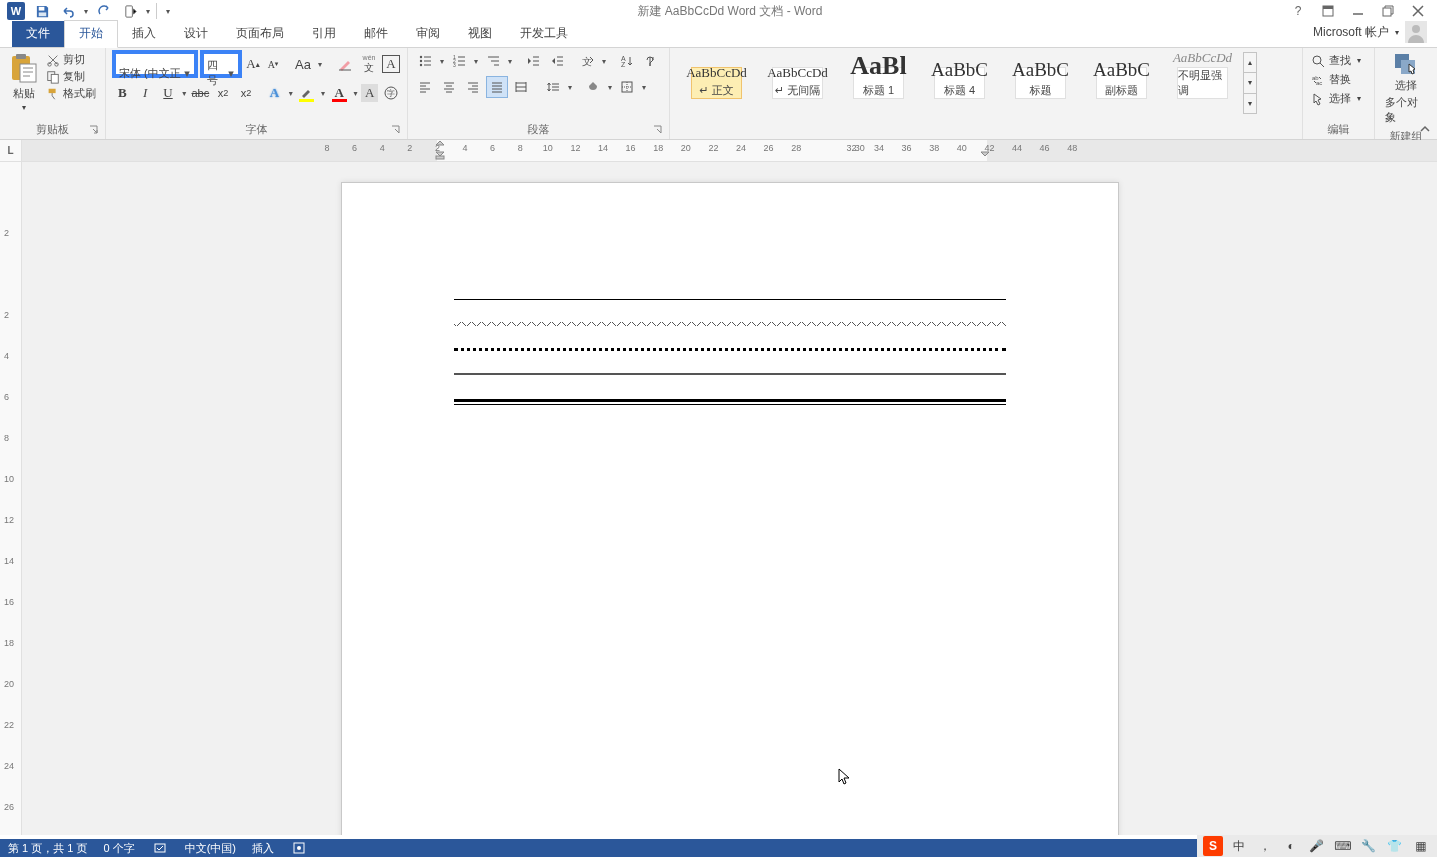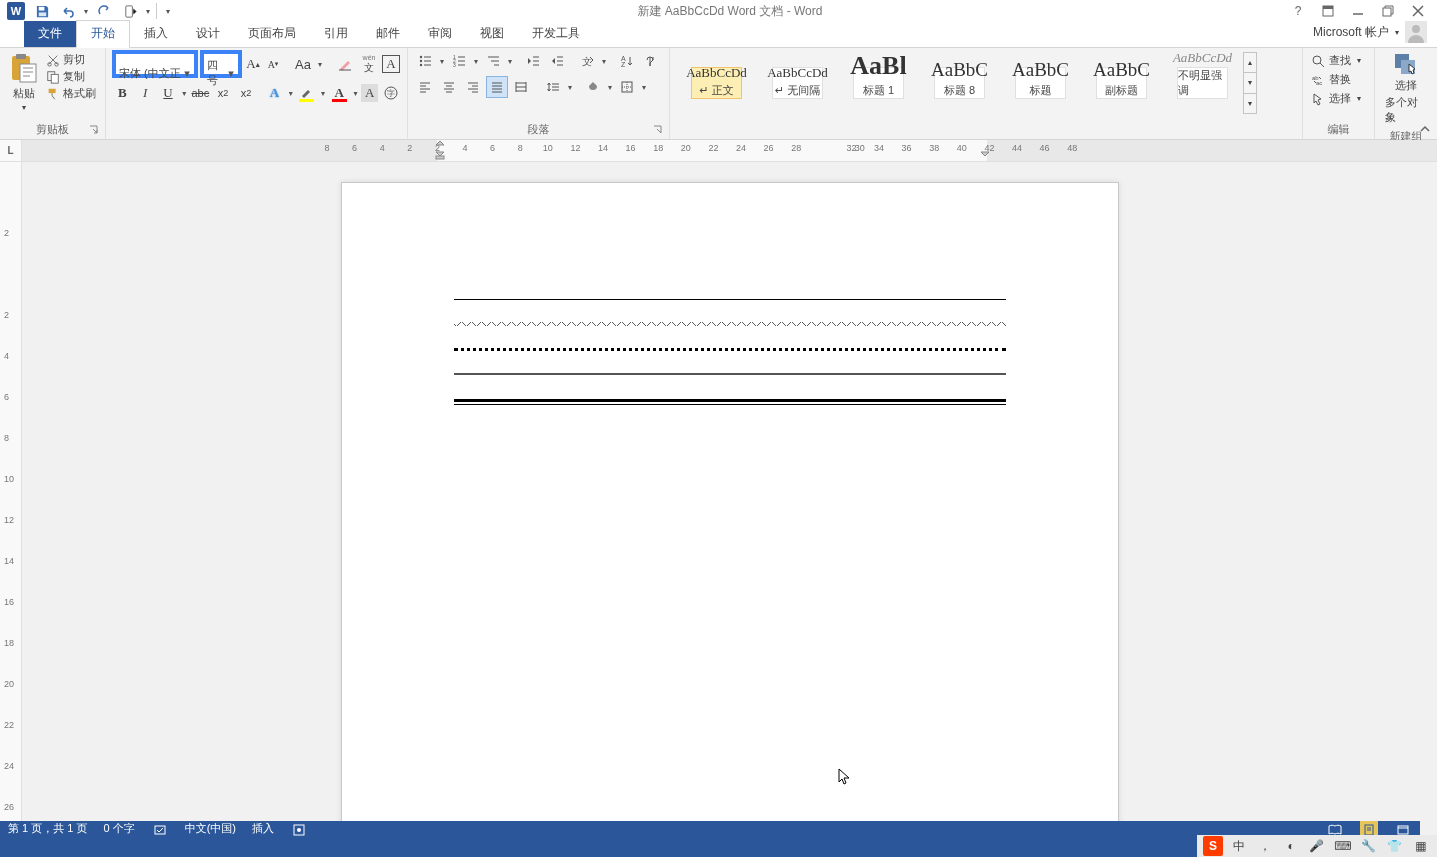--- a/index.html
+++ b/index.html
@@ -11,21 +11,21 @@
 .qat-btn { width:24px; height:20px; display:flex; align-items:center; justify-content:center; cursor:pointer; }
 .qat-sep { width:1px; height:16px; background:#ccc; margin:0 2px; }
 .title-text { flex:1; text-align:center; color:#777; font-size:12px; padding-top:1px; }
 .win-controls { display:flex; gap:4px; padding-right:6px; }
 .win-btn { width:26px; height:20px; display:flex; align-items:center; justify-content:center; cursor:pointer; color:#666; }
 
 
 .app-icon { width:18px; height:18px; background:#2b579a; color:#fff; display:flex; align-items:center; justify-content:center; font-weight:bold; font-size:11px; border-radius:2px; }
 
 
-.ribbon-tabs { height:26px; display:flex; align-items:flex-end; padding-left:24px; border-bottom:1px solid #d4d4d4;text-align:center; }
+.ribbon-tabs { height:26px; display:flex; align-items:flex-end; padding-left:12px; border-bottom:1px solid #d4d4d4;text-align:center; }
 .tab { padding:4px 14px 5px; font-size:12px; color:#444; cursor:pointer; }
 .tab.file { background:#2b579a; color:#fff; }
 .tab.active { background:#fff; border:1px solid #d4d4d4; border-bottom:1px solid #fff; margin-bottom:-1px; color:#2b579a; }
 .tab-spacer { flex:1; }
 .account { padding:4px 10px; font-size:12px; color:#444; display:flex; align-items:center; gap:6px; }
 .account .user { width:22px; height:22px; background:#e6e6e6; }
 
 
 .ribbon { height:92px; background:#f3f3f3; border-bottom:1px solid #d4d4d4; display:flex; position:relative; }
 .group { border-right:1px solid #e0e0e0; display:flex; flex-direction:column; padding:2px 6px 0; }
@@ -93,21 +93,21 @@
   background-image:linear-gradient(135deg,transparent 45%,#555 45%,#555 55%,transparent 55%),linear-gradient(45deg,transparent 45%,#555 45%,#555 55%,transparent 55%);
   background-position:0 0,5px 0; }
 .hr-dots { border:none; border-top:3px dotted #000; margin-bottom:22px; }
 .hr-thick { border:none; border-top:2.2px solid #555; margin-bottom:24px; }
 .hr-double { height:6px; border-top:3px solid #000; border-bottom:1.5px solid #000; }
 
 
 .cursor { position:absolute; left:838px; top:768px; pointer-events:none; }
 
 
-.status { position:absolute; left:0; right:17px; bottom:0; height:36px; background:#2b579a; color:#fff; display:flex; align-items:flex-start; font-size:11px; padding:0 8px; gap:16px; }
+.status { position:absolute; left:0; right:17px; bottom:0; height:18px; background:#2b579a; color:#fff; display:flex; align-items:center; font-size:11px; padding:0 8px; gap:16px; }
 .status .spacer { flex:1; }
 .status .icon { width:18px; height:18px; display:flex; align-items:center; justify-content:center; cursor:pointer; }
 
 
 .tray { position:absolute; right:0; bottom:0; height:22px; background:#eaeaea; display:flex; align-items:center; gap:6px; padding:0 6px; }
 .tray .t-item { width:20px; height:20px; display:flex; align-items:center; justify-content:center; cursor:pointer; font-size:12px; color:#444; }
 .tray .sogou { background:#fe3c00; color:#fff; font-weight:bold; border-radius:2px; }
 
 svg { display:block; }
 </style>
@@ -310,20 +310,28 @@
           <div class="sq-btn" style="background:#ddd;width:18px;height:18px;font-family:serif">A</div>
           <div class="sq-btn">
               <svg width="16" height="16" viewBox="0 0 16 16">
                 <circle cx="8" cy="8" r="6" fill="none" stroke="#555"></circle>
                 <text x="8" y="11" text-anchor="middle" font-size="8" fill="#555">字</text>
               </svg>
             </div>
         </div>
       </div>
     </div>
+    <div class="group-label"><span>字体</span>
+      <div class="group-dlg">
+          <svg viewBox="0 0 9 9">
+            <path d="M1 1h7v7" fill="none" stroke="#888"></path>
+            <path d="M4 4l4 4" stroke="#888"></path>
+          </svg>
+        </div>
+    </div>
   </div>
 
   <div class="group" style="width:262px">
     <div class="group-body">
       <div class="two-rows" style="width:100%">
         <div class="row">
           <div class="sq-btn">
               <svg width="14" height="14" viewBox="0 0 14 14">
                 <circle cx="3" cy="3" r="1.2" fill="#555"></circle>
                 <line x1="6" y1="3" x2="13" y2="3" stroke="#555"></line>
@@ -483,21 +491,21 @@
           <div class="style-item">
             <div class="style-prev" style="font-size: 13px;">AaBbCcDd</div>
             <div class="style-name">↵ 无间隔</div>
           </div>
           <div class="style-item">
             <div class="style-prev" style="font-size: 26px; font-weight: bold;">AaBl</div>
             <div class="style-name">标题 1</div>
           </div>
           <div class="style-item">
             <div class="style-prev" style="font-size: 19px;">AaBbC</div>
-            <div class="style-name">标题 8</div>
+            <div class="style-name">标题 4</div>
           </div>
           <div class="style-item">
             <div class="style-prev" style="font-size: 19px;">AaBbC</div>
             <div class="style-name">标题</div>
           </div>
           <div class="style-item">
             <div class="style-prev" style="font-size: 19px;">AaBbC</div>
             <div class="style-name">副标题</div>
           </div>
           <div class="style-item">

